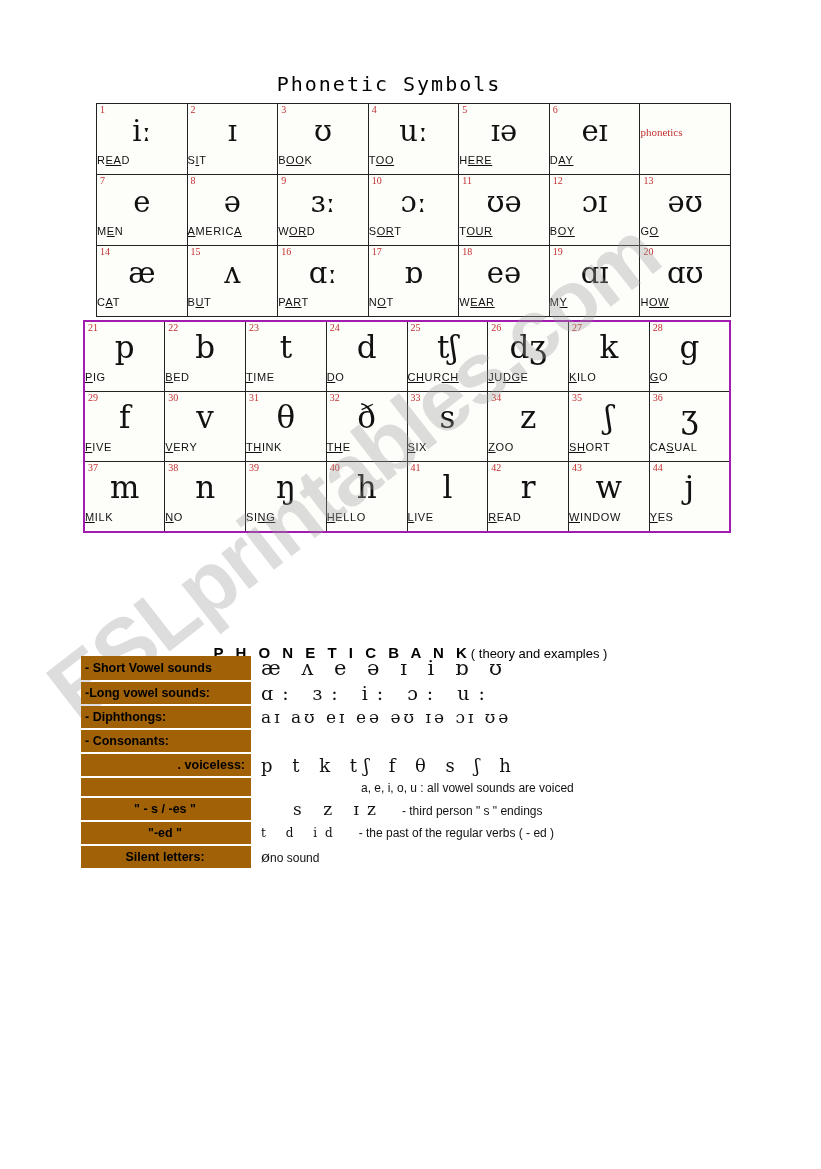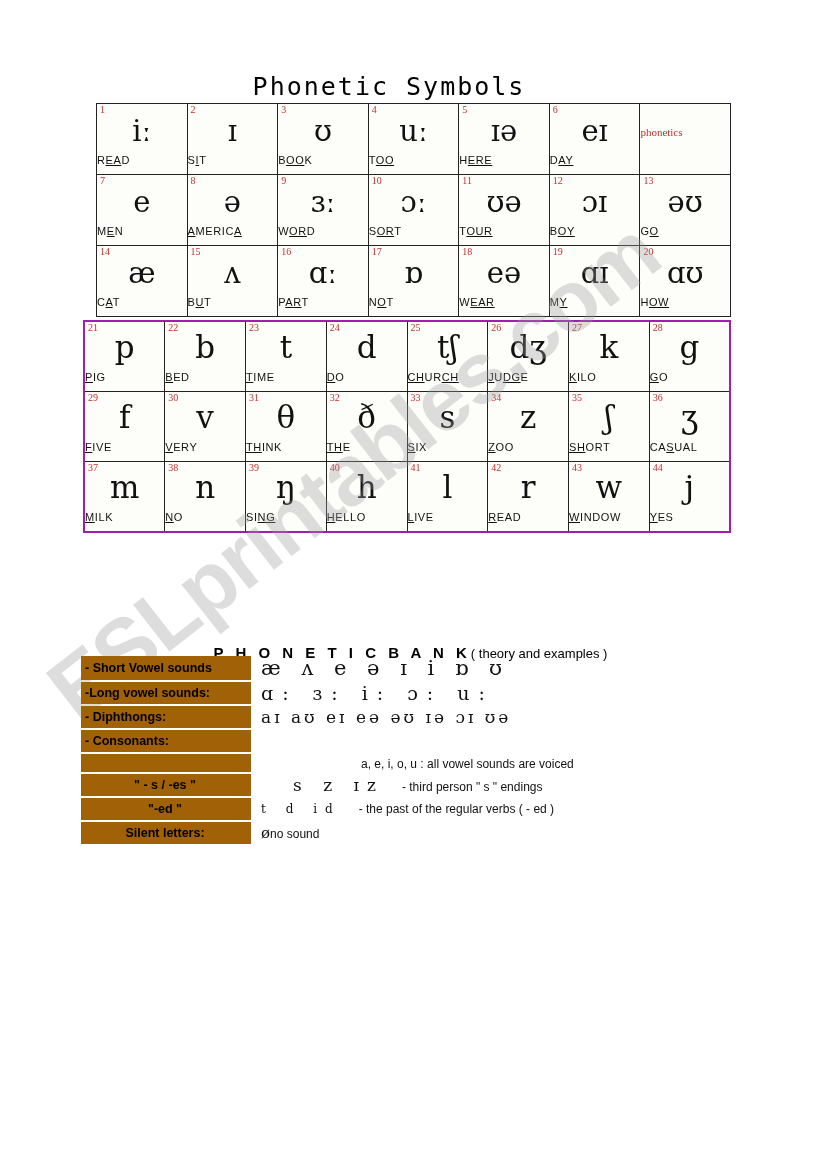--- a/index.html
+++ b/index.html
@@ -41,21 +41,21 @@
   }
 
   
   #page-title {
     position: absolute;
     left: 0;
     top: 72px;
     width: 778px;
     text-align: center;
     font-family: "DejaVu Sans Mono", monospace;
-    font-size: 25px;
+    font-size: 20px;
     letter-spacing: 2px;
     color: #000;
     z-index: 2;
   }
 
   
   .sym-table {
     position: absolute;
     border-collapse: collapse;
     table-layout: fixed;
@@ -477,20 +477,26 @@
         <span class="ipa ipa-diph">aɪ aʊ eɪ eə əʊ ɪə ɔɪ ʊə</span>
       </td>
     </tr>
     <tr>
       <td class="label-cell lc-left">- Consonants:</td>
       <td class="value-cell">
         <span class="ipa"></span>
       </td>
     </tr>
     <tr>
+      <td class="label-cell lc-right">. voiceless:</td>
+      <td class="value-cell">
+        <span class="ipa ipa-voiceless">p t k tʃ f θ s ʃ h</span>
+      </td>
+    </tr>
+    <tr>
       <td class="label-cell lc-center"></td>
       <td class="value-cell">
         <span class="note note-indent">a, e, i, o, u : all vowel sounds are voiced</span>
       </td>
     </tr>
     <tr>
       <td class="label-cell lc-center">" - s / -es "</td>
       <td class="value-cell">
         <span class="inline-row">
           <span class="ipa ipa-s">s z ɪz</span>

